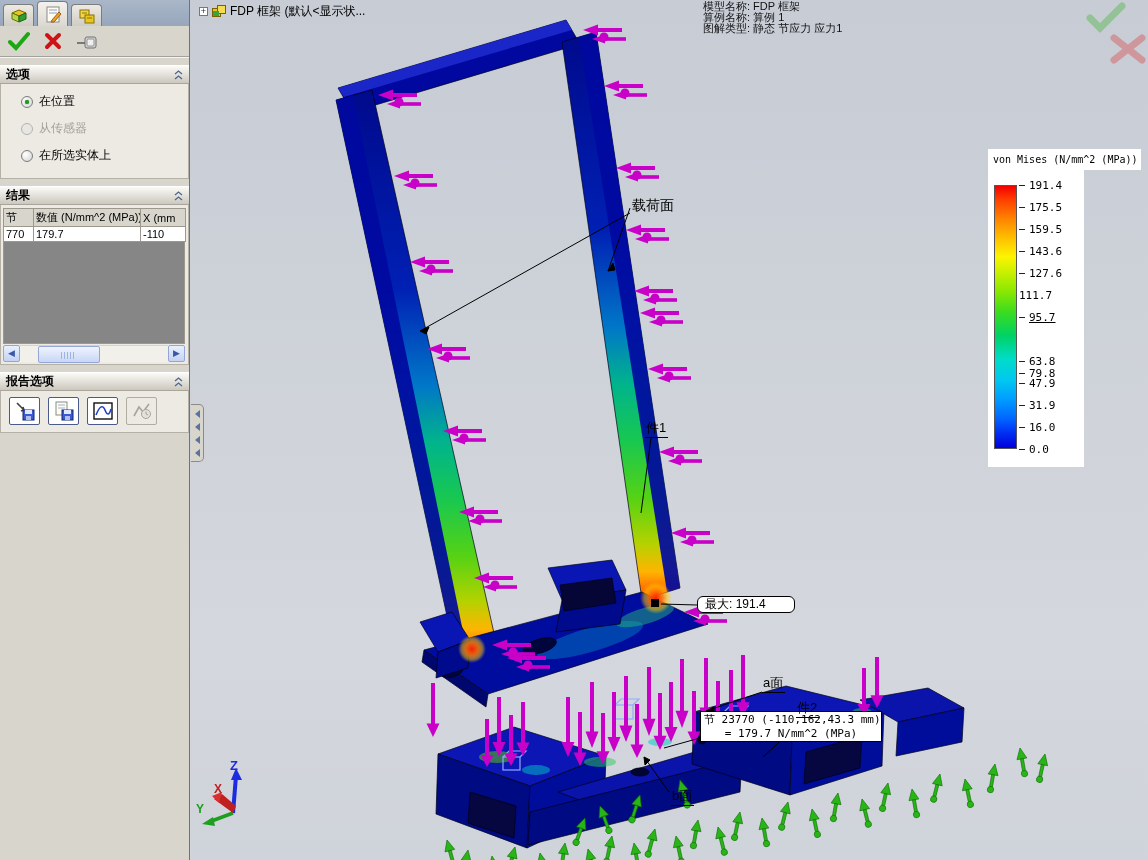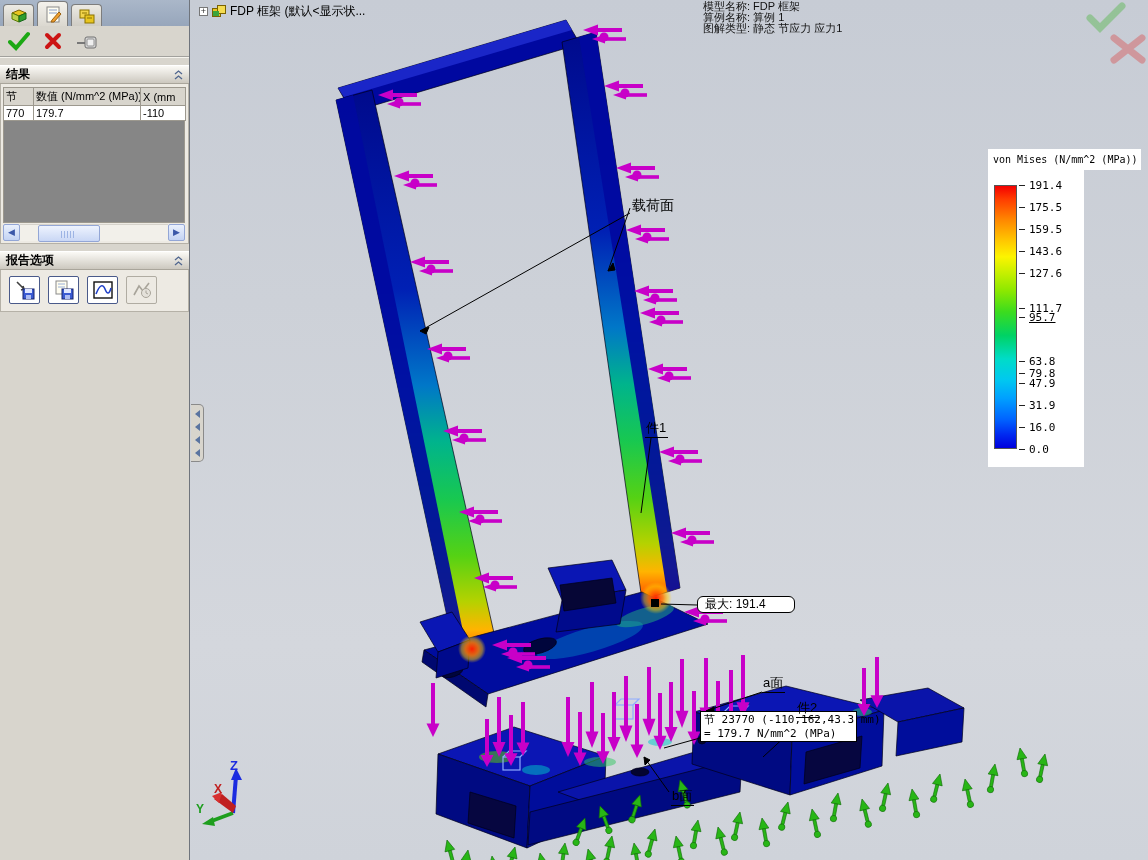--- a/index.html
+++ b/index.html
@@ -89,22 +89,22 @@
       #8ce800 40%, #3cdc1e 48%, #00d264 57%, #00dcc8 66%, #00c8f0 74%,
       #00a0ff 81%, #0064ff 89%, #0028f0 95%, #0000dc 100%); }
   .lg-row { position:absolute; left:31px; height:12px; display:flex; align-items:center; }
   .lg-tick { width:6px; height:1px; background:#222; margin-right:4px; }
   .lg-val { font-family:"DejaVu Sans Mono",monospace; font-size:11px; color:#000; }
 
   .anno { position:absolute; z-index:12; color:#000; white-space:nowrap; }
   .anno.u { border-bottom:1px solid #000; padding:0 2px 0 1px; }
   .callout { background:#fff; border:1px solid #000; z-index:11; }
   #max-callout { left:697px; top:596px; width:98px; height:17px; font-size:12px; line-height:15px; padding-left:7px;border-radius:6px; }
-  #probe-callout { left:700px; top:711px; width:157px; height:31px; font-family:"DejaVu Sans Mono",monospace;
-    font-size:11px; line-height:14px; padding:1px 3px; }
+  #probe-callout { left:700px; top:711px; width:182px; height:31px; font-family:"DejaVu Sans Mono",monospace;
+    font-size:11px; line-height:14px; padding:1px 3px;text-align:center; }
   #anno-loadface { left:632px; top:197px; font-size:14px; }
   #anno-part1 { left:645px; top:419px; font-size:13px; }
   #anno-part2 { left:796px; top:699px; font-size:13px; z-index:13; }
   #anno-facea { left:762px; top:674px; font-size:13px; }
   #anno-faceb { left:671px; top:787px; font-size:13px; }
 </style>
 </head>
 <body>
 
 <div class="vp-bg"></div>
@@ -351,21 +351,21 @@
         <span class="lg-val">159.5</span>
       </div>
       <div class="lg-row" style="top: 75px;">
         <span class="lg-tick"></span>
         <span class="lg-val">143.6</span>
       </div>
       <div class="lg-row" style="top: 97px;">
         <span class="lg-tick"></span>
         <span class="lg-val">127.6</span>
       </div>
-      <div class="lg-row" style="top: 132px;">
+      <div class="lg-row" style="top: 119px; flex-direction: column;">
         <span class="lg-tick"></span>
         <span class="lg-val">111.7</span>
       </div>
       <div class="lg-row" style="top: 141px; text-decoration: underline;">
         <span class="lg-tick"></span>
         <span class="lg-val">95.7</span>
       </div>
       <div class="lg-row" style="top: 163px; margin-top: 34px;">
         <span class="lg-tick"></span>
         <span class="lg-val">79.8</span>
@@ -436,20 +436,42 @@
     <svg width="18" height="18">
       <path d="M3 3 L15 15 M15 3 L3 15" stroke="#cc1414" stroke-width="4" fill="none" stroke-linecap="round"></path>
     </svg>
     <svg width="26" height="16">
       <line x1="1" y1="10" x2="9" y2="10" stroke="#787878" stroke-width="2"></line>
       <rect x="9" y="4" width="11" height="11" rx="2" fill="#d6d6d6" stroke="#707070"></rect>
       <rect x="11" y="6" width="7" height="7" rx="1" fill="#efefef" stroke="#909090"></rect>
     </svg>
   </div>
 
+  <div class="grp">
+    <div class="grp-hdr">
+      <span>选项</span>
+      <svg width="9" height="10">
+        <path d="M1 4 L4.5 1 L8 4 M1 9 L4.5 6 L8 9" stroke="#51678f" fill="none" stroke-width="1.3"></path>
+      </svg>
+    </div>
+    <div class="grp-body opt-body">
+      <div class="radio-row">
+        <span class="radio sel"></span>
+        <span class="lbl">在位置</span>
+      </div>
+      <div class="radio-row dis">
+        <span class="radio dis"></span>
+        <span class="lbl">从传感器</span>
+      </div>
+      <div class="radio-row" style="margin-bottom:2px">
+        <span class="radio"></span>
+        <span class="lbl">在所选实体上</span>
+      </div>
+    </div>
+  </div>
 
   <div class="grp">
     <div class="grp-hdr">
       <span>结果</span>
       <svg width="9" height="10">
         <path d="M1 4 L4.5 1 L8 4 M1 9 L4.5 6 L8 9" stroke="#51678f" fill="none" stroke-width="1.3"></path>
       </svg>
     </div>
     <div class="grp-body res-body">
       <table class="res">

